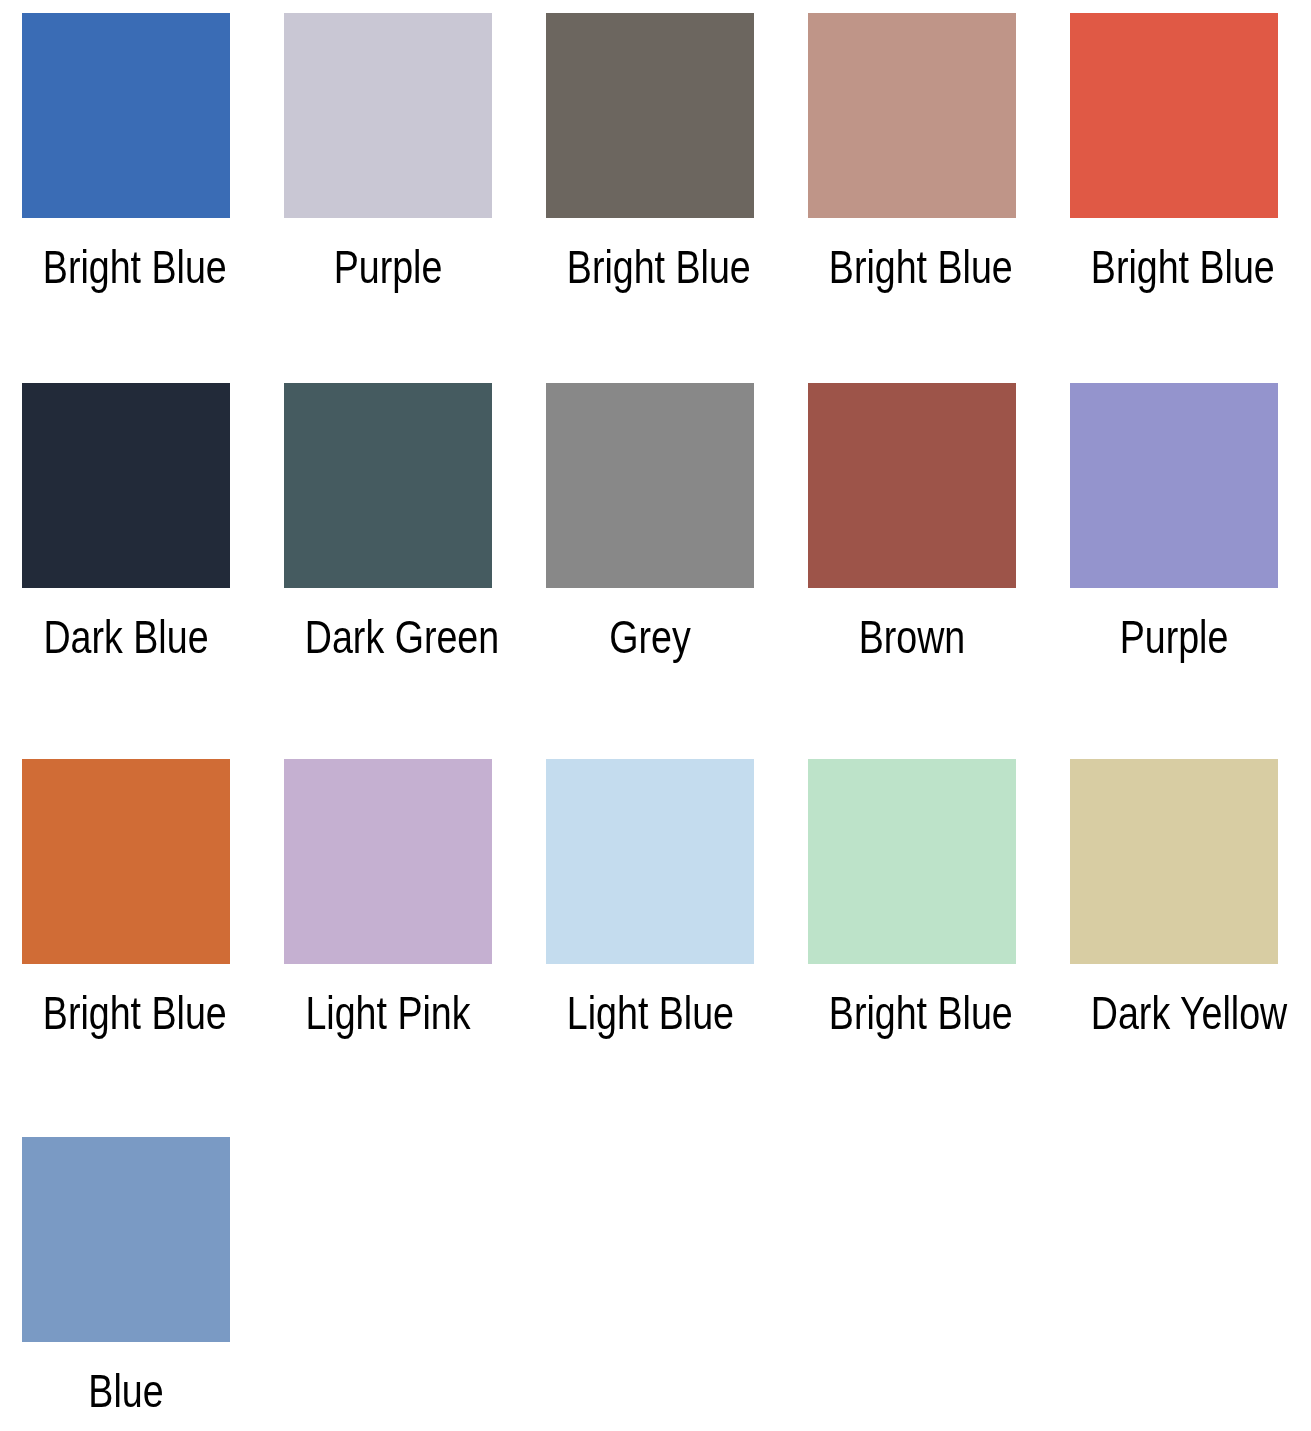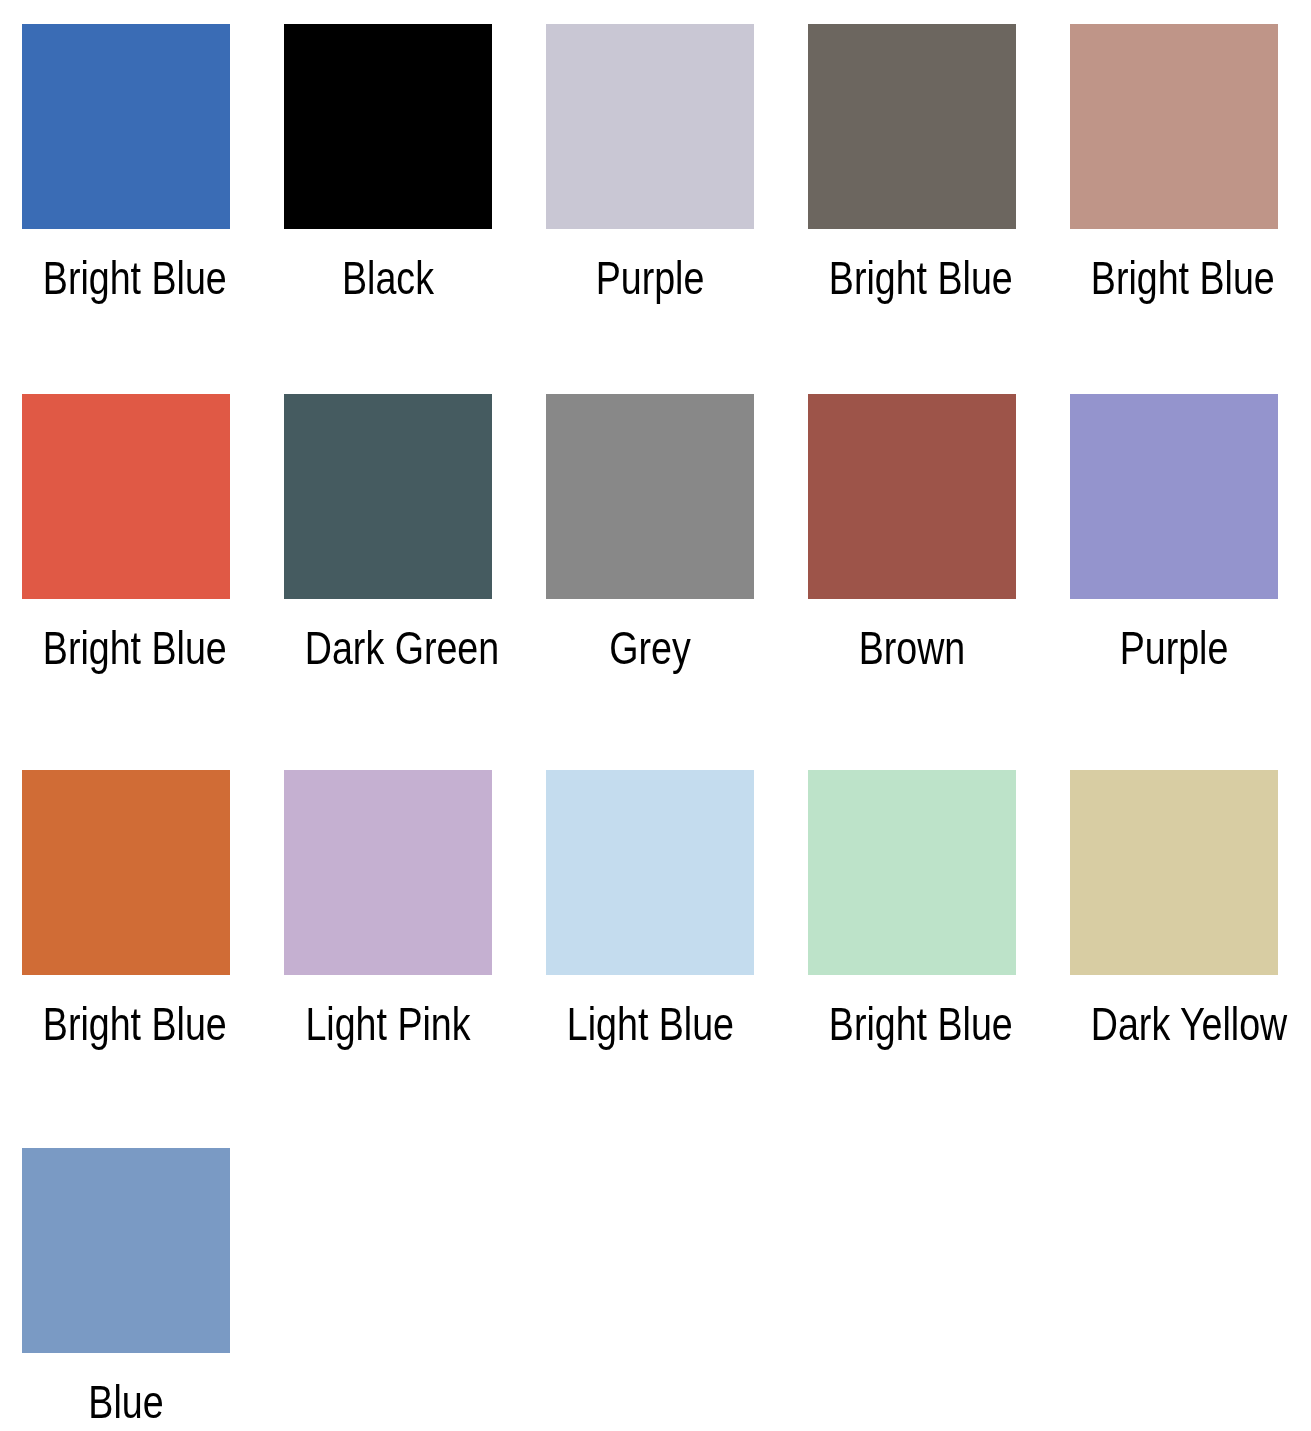--- a/index.html
+++ b/index.html
@@ -15,21 +15,21 @@
   }
 
   #palette-grid {
     width: 1311px;
     height: 1133px;
     display: grid;
     grid-template-columns: repeat(5, 262px);
     grid-template-rows: 370px 376px 378px 307px;
     box-sizing: border-box;
     padding-left: 22px;
-    padding-top: 24px;
+    padding-top: 13px;
   }
 
   .swatch-cell {
     display: flex;
     flex-direction: column;
     align-items: flex-start;
     width: 262px;
   }
 
   .swatch-chip {
@@ -54,38 +54,38 @@
 </style>
 </head>
 <body style="background: rgb(255, 255, 255);">
 
 <div id="palette-grid">
     <div class="swatch-cell">
       <div class="swatch-chip" style="background: rgb(58, 108, 181);"></div>
       <div class="swatch-label" style="color: rgb(0, 0, 0);">Bright Blue</div>
     </div>
     <div class="swatch-cell">
-      <div class="swatch-chip" style="background: rgb(0, 0, 0);"></div>
-      <div class="swatch-label" style="color: rgb(0, 0, 0);">Black</div>
-    </div>
-    <div class="swatch-cell">
       <div class="swatch-chip" style="background: rgb(201, 199, 212);"></div>
       <div class="swatch-label" style="color: rgb(0, 0, 0);">Purple</div>
     </div>
     <div class="swatch-cell">
       <div class="swatch-chip" style="background: rgb(108, 102, 95);"></div>
       <div class="swatch-label" style="color: rgb(0, 0, 0);">Bright Blue</div>
     </div>
     <div class="swatch-cell">
       <div class="swatch-chip" style="background: rgb(191, 149, 136);"></div>
       <div class="swatch-label" style="color: rgb(0, 0, 0);">Bright Blue</div>
     </div>
     <div class="swatch-cell">
       <div class="swatch-chip" style="background: rgb(224, 89, 69);"></div>
       <div class="swatch-label" style="color: rgb(0, 0, 0);">Bright Blue</div>
+    </div>
+    <div class="swatch-cell">
+      <div class="swatch-chip" style="background: rgb(34, 42, 57);"></div>
+      <div class="swatch-label" style="color: rgb(0, 0, 0);">Dark Blue</div>
     </div>
     <div class="swatch-cell">
       <div class="swatch-chip" style="background: rgb(69, 91, 96);"></div>
       <div class="swatch-label" style="color: rgb(0, 0, 0);">Dark Green</div>
     </div>
     <div class="swatch-cell">
       <div class="swatch-chip" style="background: rgb(136, 136, 136);"></div>
       <div class="swatch-label" style="color: rgb(0, 0, 0);">Grey</div>
     </div>
     <div class="swatch-cell">

